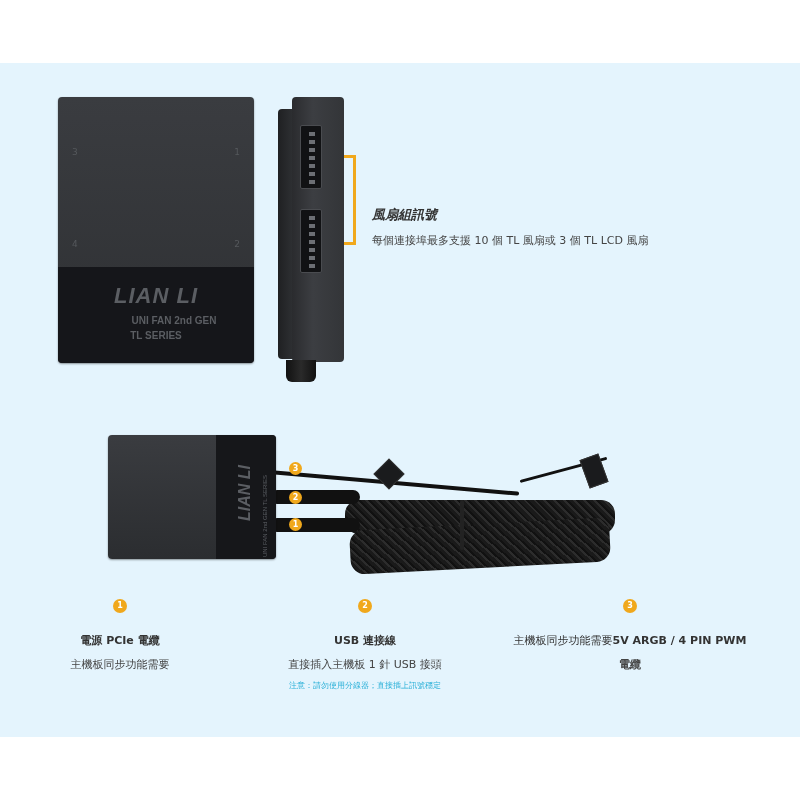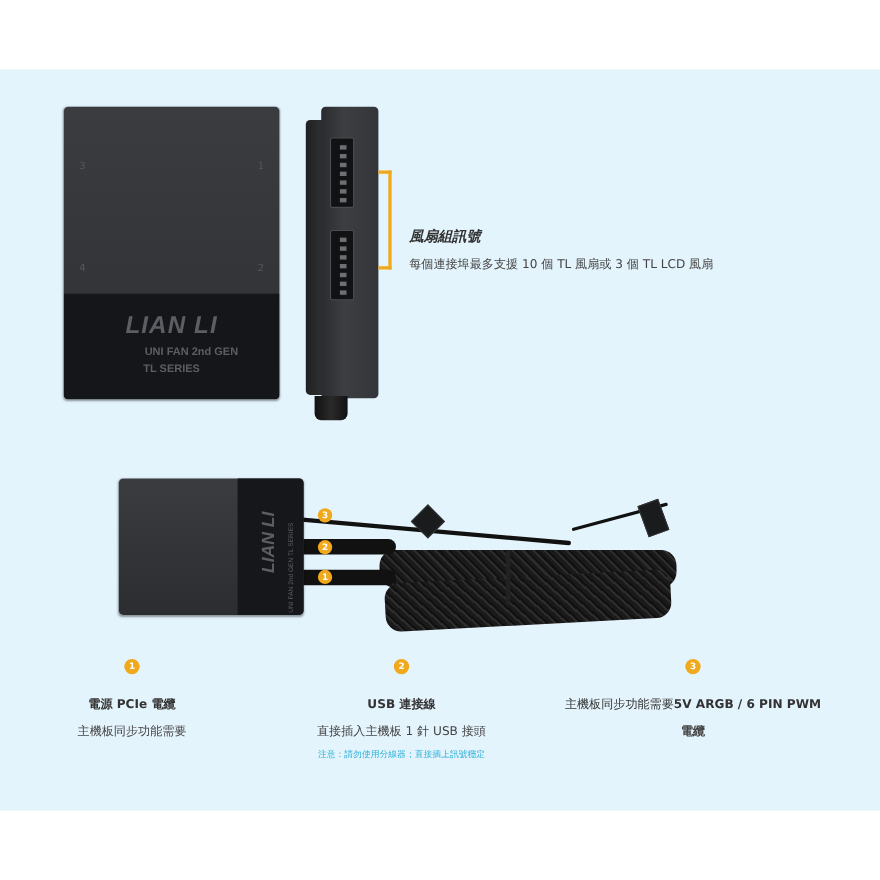--- a/index.html
+++ b/index.html
@@ -140,15 +140,15 @@
 
 <div class="feat" style="left:255px;width:220px;">
   <span class="badge">2</span>
   <div class="feat-title">USB 連接線</div>
   <div class="feat-desc">直接插入主機板 1 針 USB 接頭</div>
   <div class="feat-warn">注意：請勿使用分線器；直接插上訊號穩定</div>
 </div>
 
 <div class="feat" style="left:495px;width:270px;">
   <span class="badge">3</span>
-  <div class="feat-title"><span style="font-weight:normal;text-align:right;">主機板同步功能需要</span><span>5V ARGB / 6 PIN PWM</span></div>
+  <div class="feat-title"><span style="font-weight:normal;text-align:right;">主機板同步功能需要</span><span>5V ARGB / 4 PIN PWM</span></div>
   <div class="feat-desc" style="font-weight:bold;">電纜</div>
 </div>
 
 </body></html>

